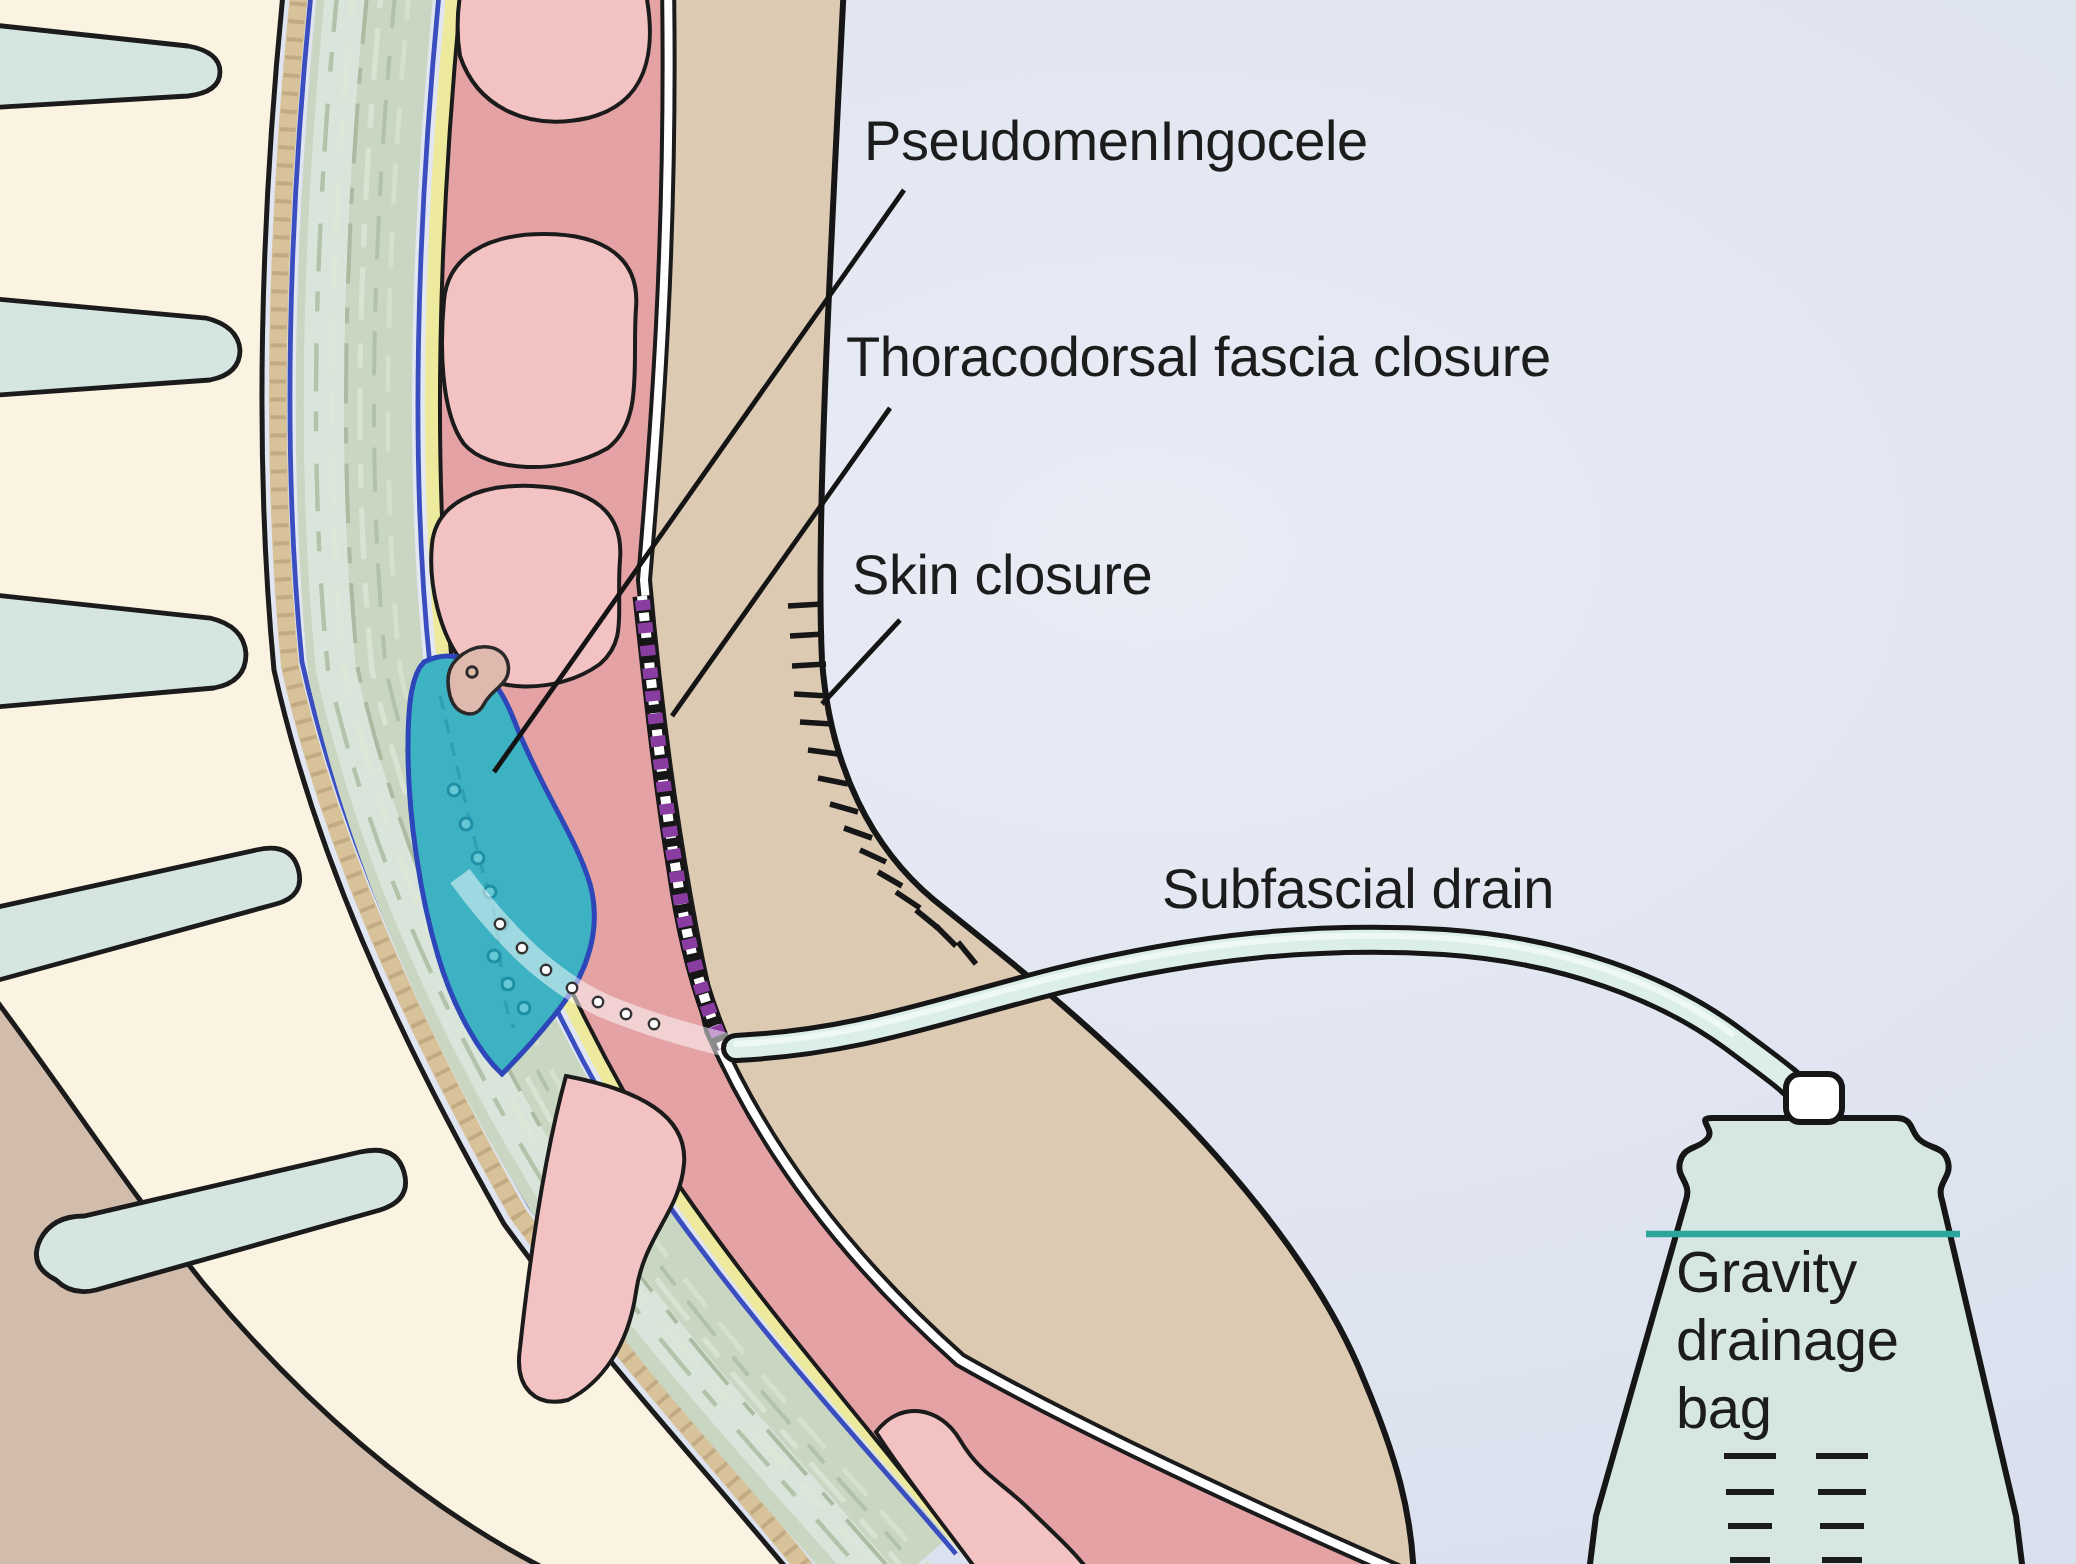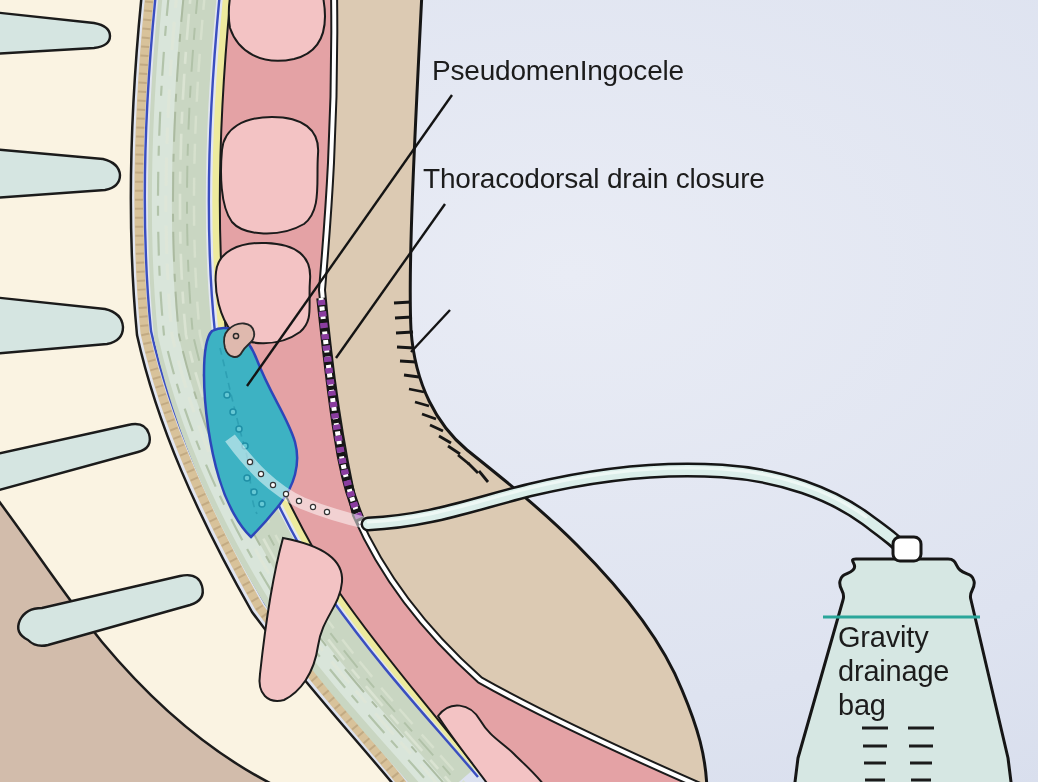--- a/index.html
+++ b/index.html
@@ -152,15 +152,17 @@
   <rect x="893" y="537" width="28" height="24" rx="7" fill="#ffffff" stroke="#161616" stroke-width="3"></rect>
 
   <g stroke="#141414" stroke-width="2.4">
     <line x1="452" y1="95" x2="247" y2="386"></line>
     <line x1="445" y1="204" x2="336" y2="358"></line>
     <line x1="450" y1="310" x2="411" y2="352"></line>
   </g>
 </svg>
 
   <div class="lbl" style="left:432px;top:56px">PseudomenIngocele</div>
-  <div class="lbl" style="left:423px;top:164px">Thoracodorsal drain closure</div>
+  <div class="lbl" style="left:423px;top:164px">Thoracodorsal fascia closure</div>
+  <div class="lbl" style="left:426px;top:273px">Skin closure</div>
+  <div class="lbl" style="left:581px;top:430px">Subfascial drain</div>
   <div class="lbl bag-lbl" style="left:838px;top:620px">Gravity drainage bag</div>
 </div>
 
 </body></html>

